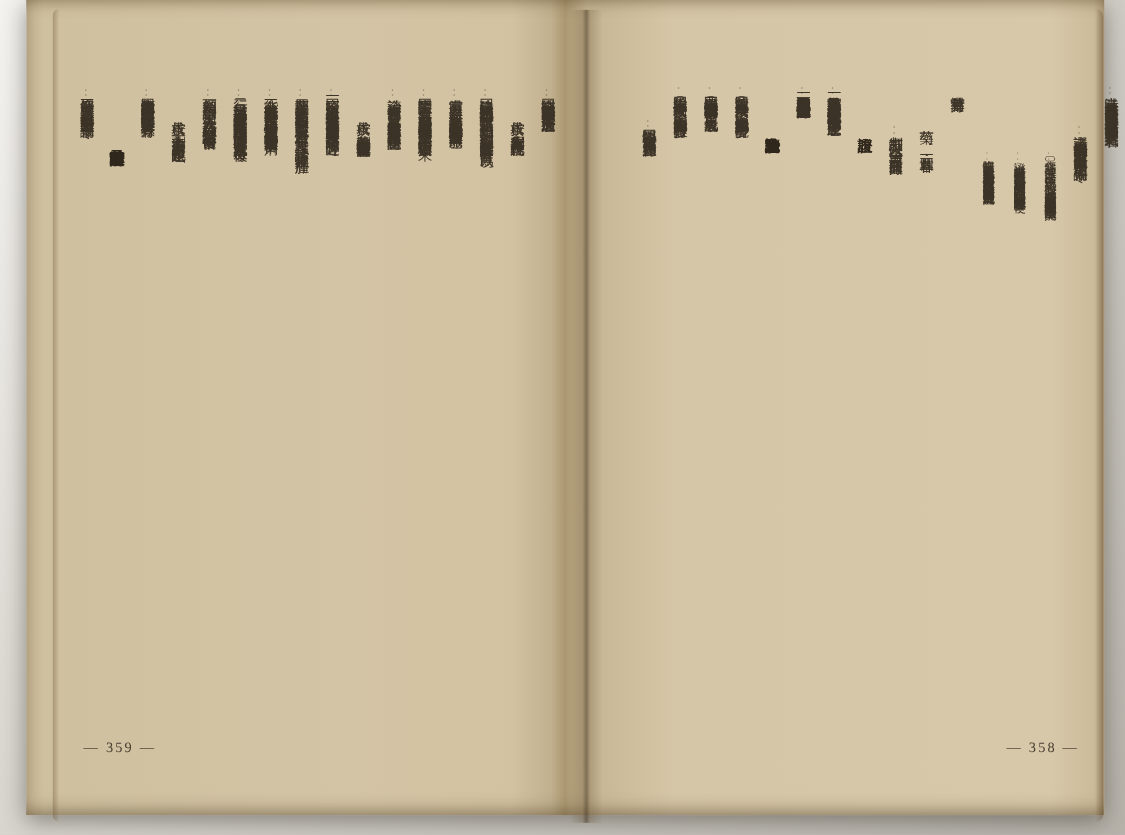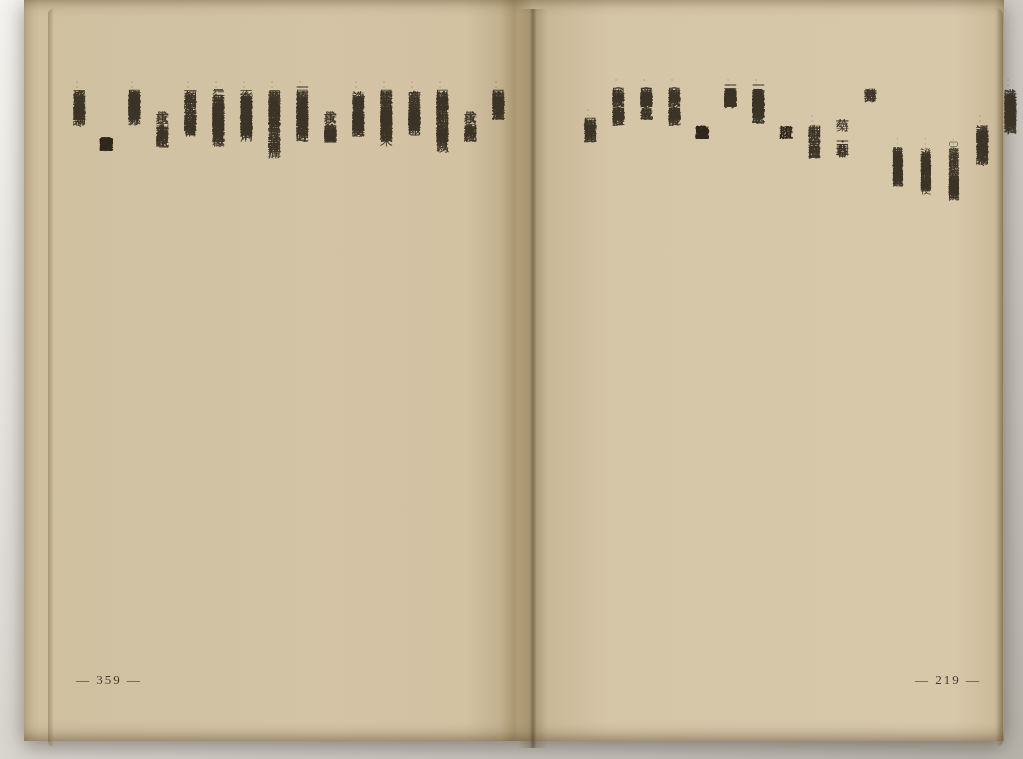--- a/index.html
+++ b/index.html
@@ -103,15 +103,15 @@
       <div class="col cp">類聚方廣義本方條曰<span class="pm">。</span>治腹中攣急而痛者<span class="pm">。</span>小兒夜啼不止<span class="pm">。</span>腹中攣急甚者<span class="pm">。</span>亦有奇效<span class="pm">。</span></div>
       <div class="col hd3 cp">芍藥甘草附子湯之註釋</div>
       <div class="col cp">發汗病不解<span class="pm">。</span>反惡寒者<span class="pm">。</span>虛故也<span class="pm">。</span>芍藥甘草附子湯主之<span class="pm">。</span>（傷寒論）</div>
     </div>
 
     <div class="gutter"></div>
     <div class="edge-left"></div>
     <div class="edge-right"></div>
 
     <div class="pageno pageno-left">— 359 —</div>
-    <div class="pageno pageno-right">— 219 —</div>
+    <div class="pageno pageno-right">— 358 —</div>
   </div>
 </div>
 
 </body></html>

